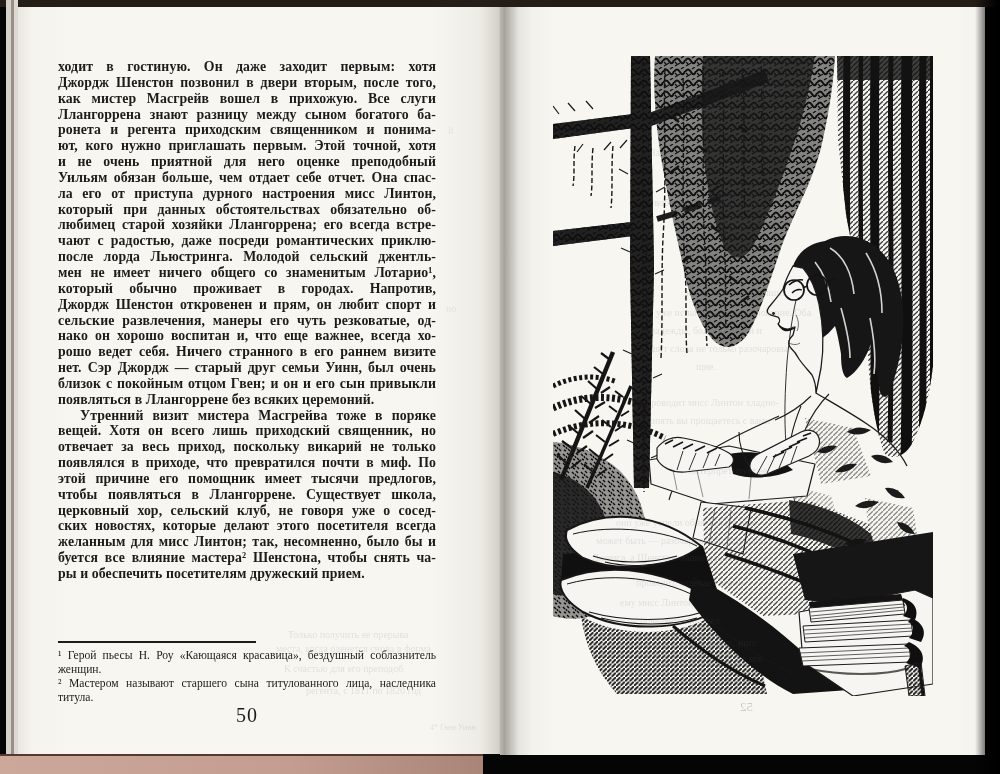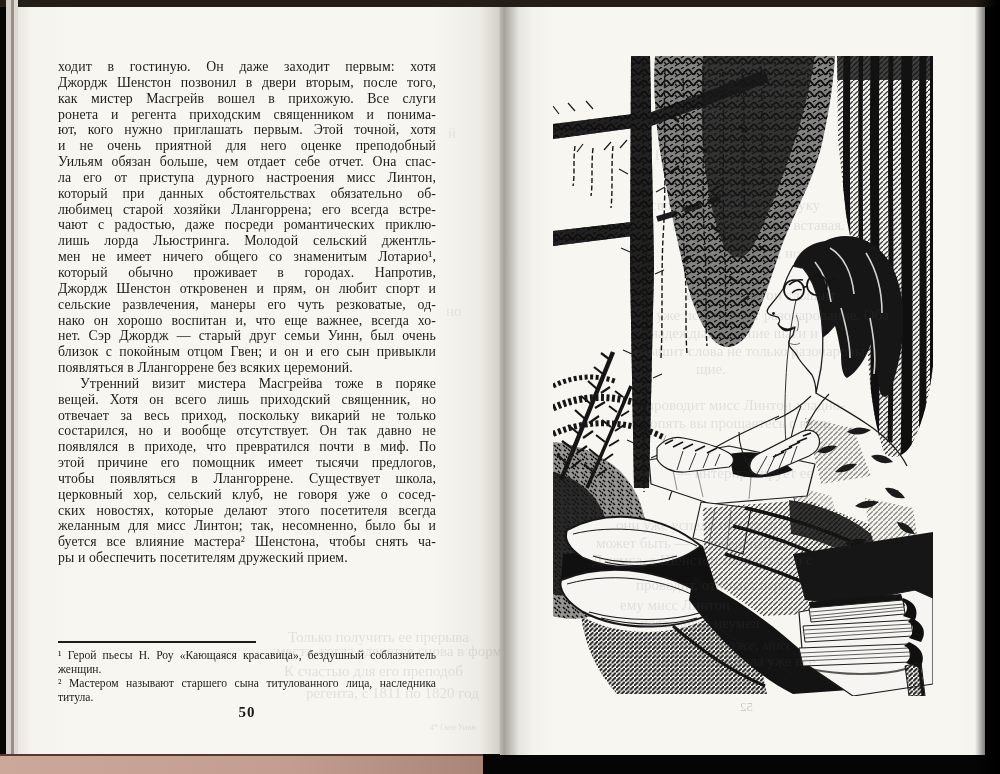--- a/index.html
+++ b/index.html
@@ -16,70 +16,71 @@
   .page-right{left:500px;width:485px;height:748px;
     background:linear-gradient(to right,#dcd9d2 0,#efeee9 18px,#f7f6f1 55px,#f7f6f1 94%,#f2f1ec 100%);}
   .gutter{position:absolute;left:480px;top:7px;width:52px;height:748px;pointer-events:none;
     background:linear-gradient(to right,rgba(0,0,0,0) 0,rgba(40,32,26,.10) 34%,rgba(30,24,20,.30) 47%,rgba(30,24,20,.22) 55%,rgba(0,0,0,.04) 75%,rgba(0,0,0,0) 100%);}
   .cover-strip{position:absolute;left:0;top:754px;width:483px;height:20px;
     background:linear-gradient(to right,#cca89a 0,#c39e90 60%,#a98577 100%);border-top:2px solid #55392e;}
   .right-fade{position:absolute;left:975px;top:0;width:25px;height:774px;
     background:linear-gradient(to right,rgba(0,0,0,0) 0,rgba(0,0,0,.55) 45%,#000 90%);}
   .body-text{position:absolute;left:40px;top:52px;width:378px;font-size:13.8px;line-height:15.85px;
     letter-spacing:.1px;}
-  .body-text .tline{height:15.85px;overflow:hidden;text-align:justify;text-align-last:justify;}
+  .body-text .tline{height:15.85px;overflow:hidden;text-align:justify;text-align-last:justify;font-weight:bold;}
   .body-text .tline.flush{text-align-last:left;}
   .body-text .tline.indent{text-indent:22px;}
   .fn-rule{position:absolute;left:40px;top:634px;width:198px;height:2px;background:#1d1c1a;}
   .footnotes{position:absolute;left:40px;top:642px;width:378px;font-size:11.6px;line-height:13.9px;}
   .footnotes .tline{height:13.9px;overflow:hidden;text-align:justify;text-align-last:justify;}
   .footnotes .tline.flush{text-align-last:left;}
   .page-num{position:absolute;left:40px;top:697px;width:378px;text-align:center;
-    font-size:15px;font-weight:bold;letter-spacing:1px;}
+    font-size:20px;font-weight:normal;letter-spacing:1px;}
   .ghost-layer{position:absolute;left:0;top:0;width:100%;height:100%;pointer-events:none;}
   .ghost{position:absolute;white-space:nowrap;font-family:"Liberation Serif","DejaVu Serif",serif;
-    color:#5e5e6a;opacity:.14;font-size:15px;filter:blur(.4px);}
+    color:#5e5e6a;opacity:.14;font-size:10px;filter:blur(.4px);}
   .ghost.mir{transform:scaleX(-1);}
   .illustration{position:absolute;left:53px;top:49px;}
 </style>
 </head>
 <body>
 
 <div class="scan">
   <div class="top-strip"></div>
   <div class="edge e1"></div>
   <div class="edge e2"></div>
   <div class="edge e3"></div>
 
   <div class="page page-left">
     <div class="body-text">
         <div class="tline">ходит в гостиную. Он даже заходит первым: хотя</div>
         <div class="tline">Джордж Шенстон позвонил в двери вторым, после того,</div>
         <div class="tline">как мистер Масгрейв вошел в прихожую. Все слуги</div>
+        <div class="tline">Ллангоррена знают разницу между сыном богатого ба-</div>
         <div class="tline">ронета и регента приходским священником и понима-</div>
         <div class="tline">ют, кого нужно приглашать первым. Этой точной, хотя</div>
         <div class="tline">и не очень приятной для него оценке преподобный</div>
         <div class="tline">Уильям обязан больше, чем отдает себе отчет. Она спас-</div>
         <div class="tline">ла его от приступа дурного настроения мисс Линтон,</div>
         <div class="tline">который при данных обстоятельствах обязательно об-</div>
         <div class="tline">любимец старой хозяйки Ллангоррена; его всегда встре-</div>
         <div class="tline">чают с радостью, даже посреди романтических приклю-</div>
-        <div class="tline">лишь лорда Льюстринга. Молодой сельский джентль-</div>
+        <div class="tline">после лорда Льюстринга. Молодой сельский джентль-</div>
         <div class="tline">мен не имеет ничего общего со знаменитым Лотарио¹,</div>
         <div class="tline">который обычно проживает в городах. Напротив,</div>
         <div class="tline">Джордж Шенстон откровенен и прям, он любит спорт и</div>
         <div class="tline">сельские развлечения, манеры его чуть резковатые, од-</div>
         <div class="tline">нако он хорошо воспитан и, что еще важнее, всегда хо-</div>
+        <div class="tline">рошо ведет себя. Ничего странного в его раннем визите</div>
         <div class="tline">нет. Сэр Джордж — старый друг семьи Уинн, был очень</div>
         <div class="tline">близок с покойным отцом Гвен; и он и его сын привыкли</div>
         <div class="tline flush">появляться в Ллангоррене без всяких церемоний.</div>
         <div class="tline indent">Утренний визит мистера Масгрейва тоже в поряке</div>
         <div class="tline">вещей. Хотя он всего лишь приходский священник, но</div>
         <div class="tline">отвечает за весь приход, поскольку викарий не только</div>
-        <div class="tline">состарился, но и вообще отсутствует. Он так давно не</div>
         <div class="tline">появлялся в приходе, что превратился почти в миф. По</div>
         <div class="tline">этой причине его помощник имеет тысячи предлогов,</div>
         <div class="tline">чтобы появляться в Ллангоррене. Существует школа,</div>
         <div class="tline">церковный хор, сельский клуб, не говоря уже о сосед-</div>
         <div class="tline">ских новостях, которые делают этого посетителя всегда</div>
         <div class="tline">желанным для мисс Линтон; так, несомненно, было бы и</div>
         <div class="tline">буется все влияние мастера² Шенстона, чтобы снять ча-</div>
         <div class="tline flush">ры и обеспечить посетителям дружеский прием.</div>
       </div>
     <div class="fn-rule"></div>

